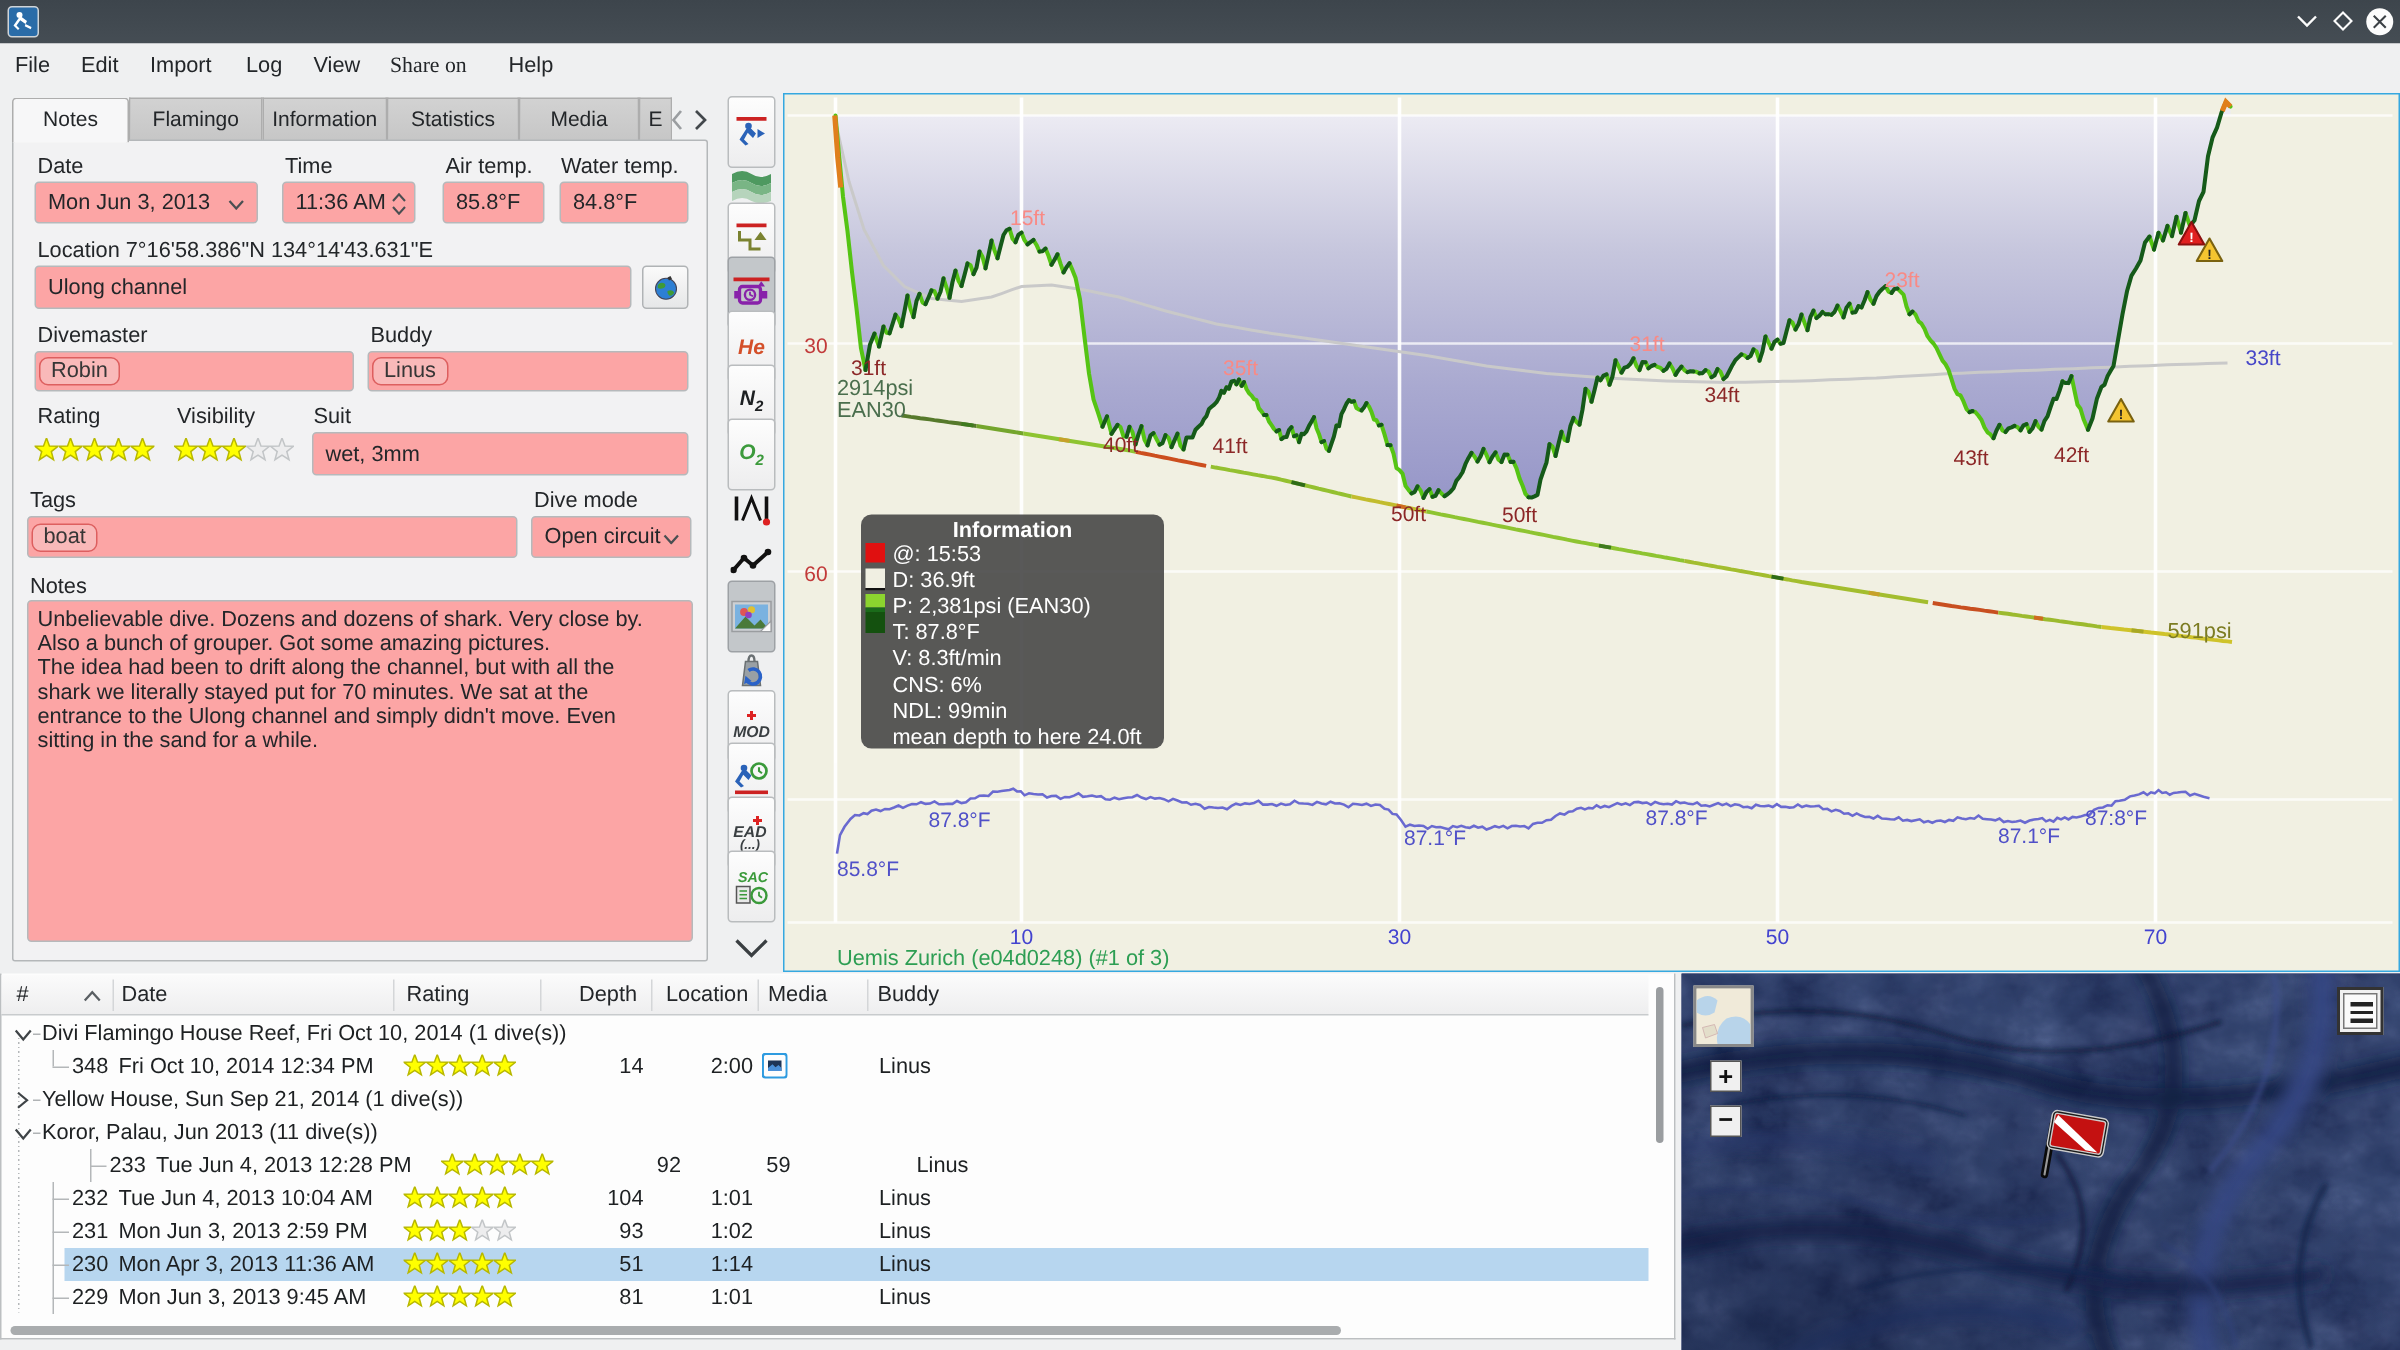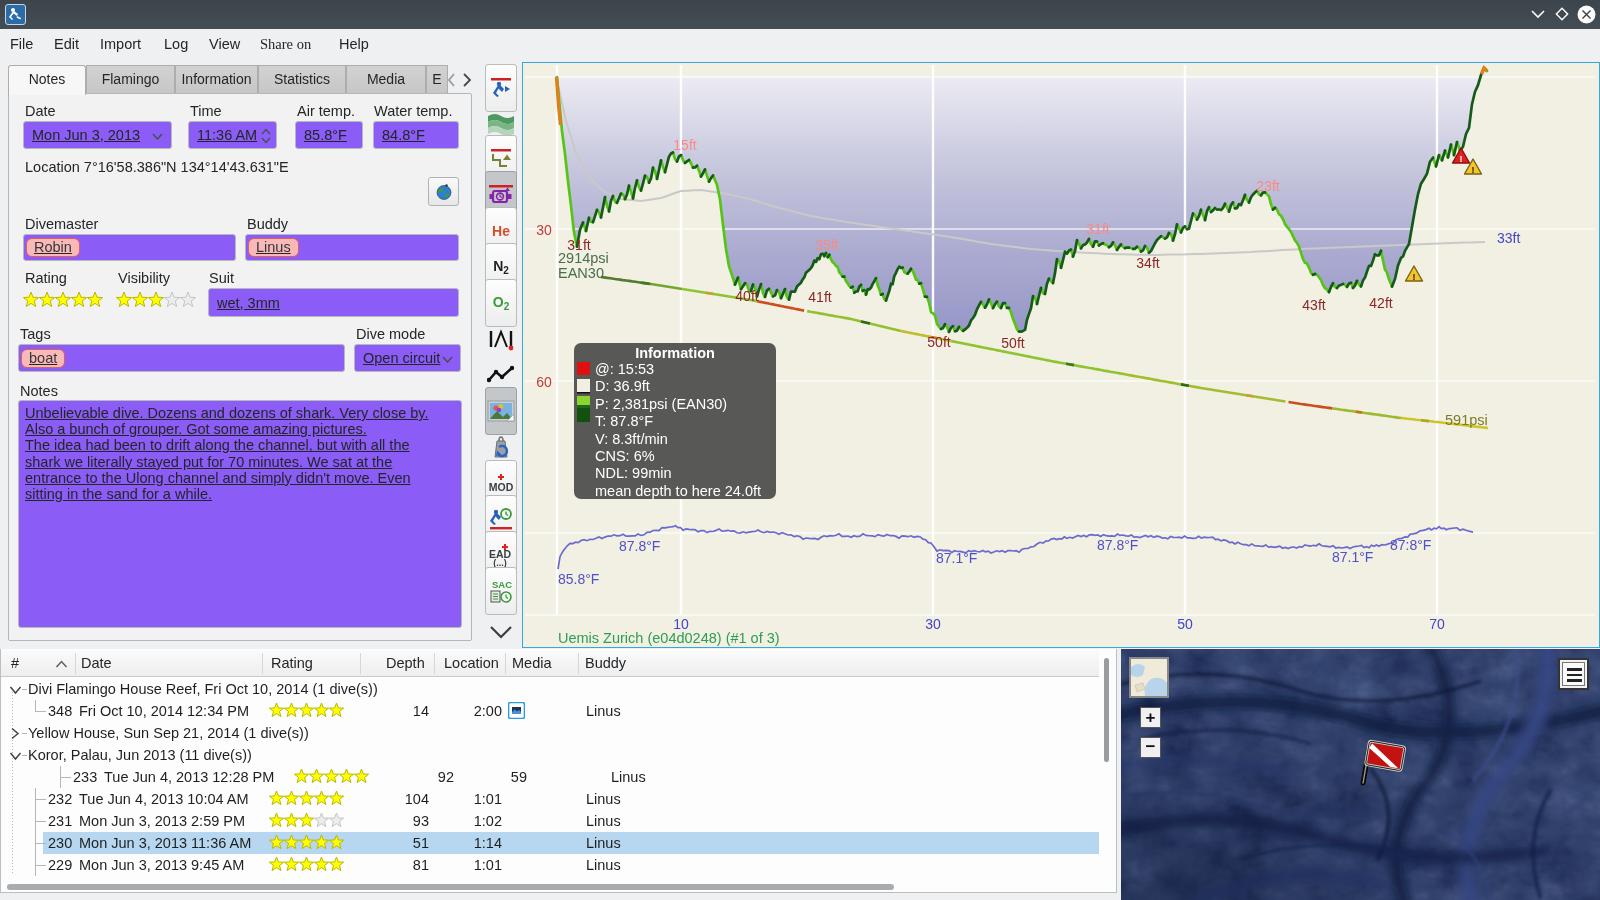--- a/index.html
+++ b/index.html
@@ -23,28 +23,28 @@
 
 .tab { position:absolute; top:65px; height:29px; font-size:14px; text-align:center;
   background:linear-gradient(#d2d2d2,#c6c6c6); border:1px solid #adadad; border-bottom:none;
   color:#232629; line-height:27px; }
 .tab.active { background:#f7f7f8; border-radius:3px 3px 0 0; height:30px; z-index:3; }
 .tabpanel { position:absolute; left:8px; top:93px; width:464px; height:548px;
   border:1px solid #b4b7b9; background:#f2f2f3; border-radius:0 2px 2px 2px; z-index:1;}
 
 
 .lbl { position:absolute; font-size:14.5px; color:#232629; white-space:nowrap; }
-.fld { position:absolute; background:#8b5cf6; border:1px solid #b6b9bb; border-radius:3px;
-  font-size:14.5px; color:#232629; padding-left:8px; display:flex; align-items:center;text-decoration:underline; }
+.fld { position:absolute; background:#fca5a5; border:1px solid #b6b9bb; border-radius:3px;
+  font-size:14.5px; color:#232629; padding-left:8px; display:flex; align-items:center; }
 .tagpill { background:#f9b9b9; border:1.6px solid #dd5f5f; border-radius:6px; padding:0px 7px 1px 7px;
   font-size:14.5px; color:#363636; display:inline-block; }
 
 
 .tbtn { position:absolute; left:485px; width:32px; height:48px;
-  background:linear-gradient(#fdfdfd,#ededee); border:1px solid #b9bcbe; border-radius:3px; }
+  background:linear-gradient(#fdfdfd,#ededee); border:1px solid #b9bcbe; border-radius:3px;font-style:italic; }
 .tbtn.flat { background:none; border:none; }
 .tbtn.sel { background:#c3c7ca; border:1px solid #9da1a5; }
 .ticon { position:absolute; left:50%; top:50%; transform:translate(-50%,-50%); }
 
 
 .chart { position:absolute; left:522px; top:62px; width:1078px; height:586px;
   background:#f1f0e2; border:1.5px solid #35a8e0; }
 
 
 .divelist { position:absolute; left:0px; top:649px; width:1117px; height:244px;
@@ -120,20 +120,21 @@
 <div class="fld" style="left:188px; top:121px; width:89px; height:28px;">11:36 AM
   <svg class="abs" style="right:5px; top:6px;" width="10" height="16" viewBox="0 0 10 16">
         <path d="M1 6 L5 1.5 L9 6" stroke="#4a4f52" stroke-width="1.4" fill="none"></path>
         <path d="M1 10 L5 14.5 L9 10" stroke="#4a4f52" stroke-width="1.4" fill="none"></path>
       </svg>
 </div>
 <div class="fld" style="left:295px; top:121px; width:68px; height:28px;">85.8°F</div>
 <div class="fld" style="left:373px; top:121px; width:86px; height:28px;">84.8°F</div>
 
 <span class="lbl" style="left:25px; top:159px;">Location 7°16'58.386"N 134°14'43.631"E</span>
+<div class="fld" style="left:23px; top:177px; width:398px; height:29px;">Ulong channel</div>
 <div class="abs" style="left:428px; top:177px; width:31px; height:29px; background:linear-gradient(#fafafa,#e6e7e8); border:1px solid #b0b3b5; border-radius:3px;">
   <svg class="ticon" width="18" height="18" viewBox="0 0 18 18">
         <circle cx="9" cy="9.5" r="7" fill="#2d7fd4" stroke="#445" stroke-width="0.7"></circle>
         <path d="M3.5 7 Q5.5 4.5 8 6 Q9.5 7.5 7.5 9 Q5 10 3.5 9 Z" fill="#3f9a37"></path>
         <path d="M10 11 Q13 9.5 14.5 12 Q13.5 14.5 11 14 Q9.5 12.5 10 11 Z" fill="#3f9a37"></path>
         <path d="M10 2 L12 1 L13 3 L11 4 Z" fill="#333"></path>
       </svg>
 </div>
 
 <span class="lbl" style="left:25px; top:216px;">Divemaster</span>
@@ -538,21 +539,21 @@
           </svg></span>
         <span style="left:380px; width:47px; text-align:right;">93</span>
         <span style="left:453px; width:47px; text-align:right;">1:02</span>
         <span style="left:584px;">Linus</span>
       </div>
 <div class="drow" style="top:183px;">
         <div class="abs" style="left:41px; top:0; width:1056px; height:22px; background:#b7d6ef;"></div>
         <div class="abs" style="left:33px; top:0px; width:1px; height:22px; background:#b4b7b9;"></div>
         <div class="abs" style="left:33px; top:11px; width:11px; height:1px; background:#b4b7b9;"></div>
         <span style="left:46px; width:22px; text-align:right;">230</span>
-        <span style="left:77px;">Mon Jun 3, 2013 11:36 AM</span>
+        <span style="left:77px;">Mon Apr 3, 2013 11:36 AM</span>
         <span style="left:267px; top:3px;"><svg width="15" height="15" viewBox="0 0 15 15" style="display:inline-block;vertical-align:top;">
             <path d="M7.50,0.00 L9.35,4.95 L14.63,5.18 L10.50,8.47 L11.91,13.57 L7.50,10.65 L3.09,13.57 L4.50,8.47 L0.37,5.18 L5.65,4.95 Z" fill="#ffff00" stroke="#b8b800" stroke-width="1"></path>
           </svg><svg width="15" height="15" viewBox="0 0 15 15" style="display:inline-block;vertical-align:top;">
             <path d="M7.50,0.00 L9.35,4.95 L14.63,5.18 L10.50,8.47 L11.91,13.57 L7.50,10.65 L3.09,13.57 L4.50,8.47 L0.37,5.18 L5.65,4.95 Z" fill="#ffff00" stroke="#b8b800" stroke-width="1"></path>
           </svg><svg width="15" height="15" viewBox="0 0 15 15" style="display:inline-block;vertical-align:top;">
             <path d="M7.50,0.00 L9.35,4.95 L14.63,5.18 L10.50,8.47 L11.91,13.57 L7.50,10.65 L3.09,13.57 L4.50,8.47 L0.37,5.18 L5.65,4.95 Z" fill="#ffff00" stroke="#b8b800" stroke-width="1"></path>
           </svg><svg width="15" height="15" viewBox="0 0 15 15" style="display:inline-block;vertical-align:top;">
             <path d="M7.50,0.00 L9.35,4.95 L14.63,5.18 L10.50,8.47 L11.91,13.57 L7.50,10.65 L3.09,13.57 L4.50,8.47 L0.37,5.18 L5.65,4.95 Z" fill="#ffff00" stroke="#b8b800" stroke-width="1"></path>
           </svg><svg width="15" height="15" viewBox="0 0 15 15" style="display:inline-block;vertical-align:top;">
             <path d="M7.50,0.00 L9.35,4.95 L14.63,5.18 L10.50,8.47 L11.91,13.57 L7.50,10.65 L3.09,13.57 L4.50,8.47 L0.37,5.18 L5.65,4.95 Z" fill="#ffff00" stroke="#b8b800" stroke-width="1"></path>

